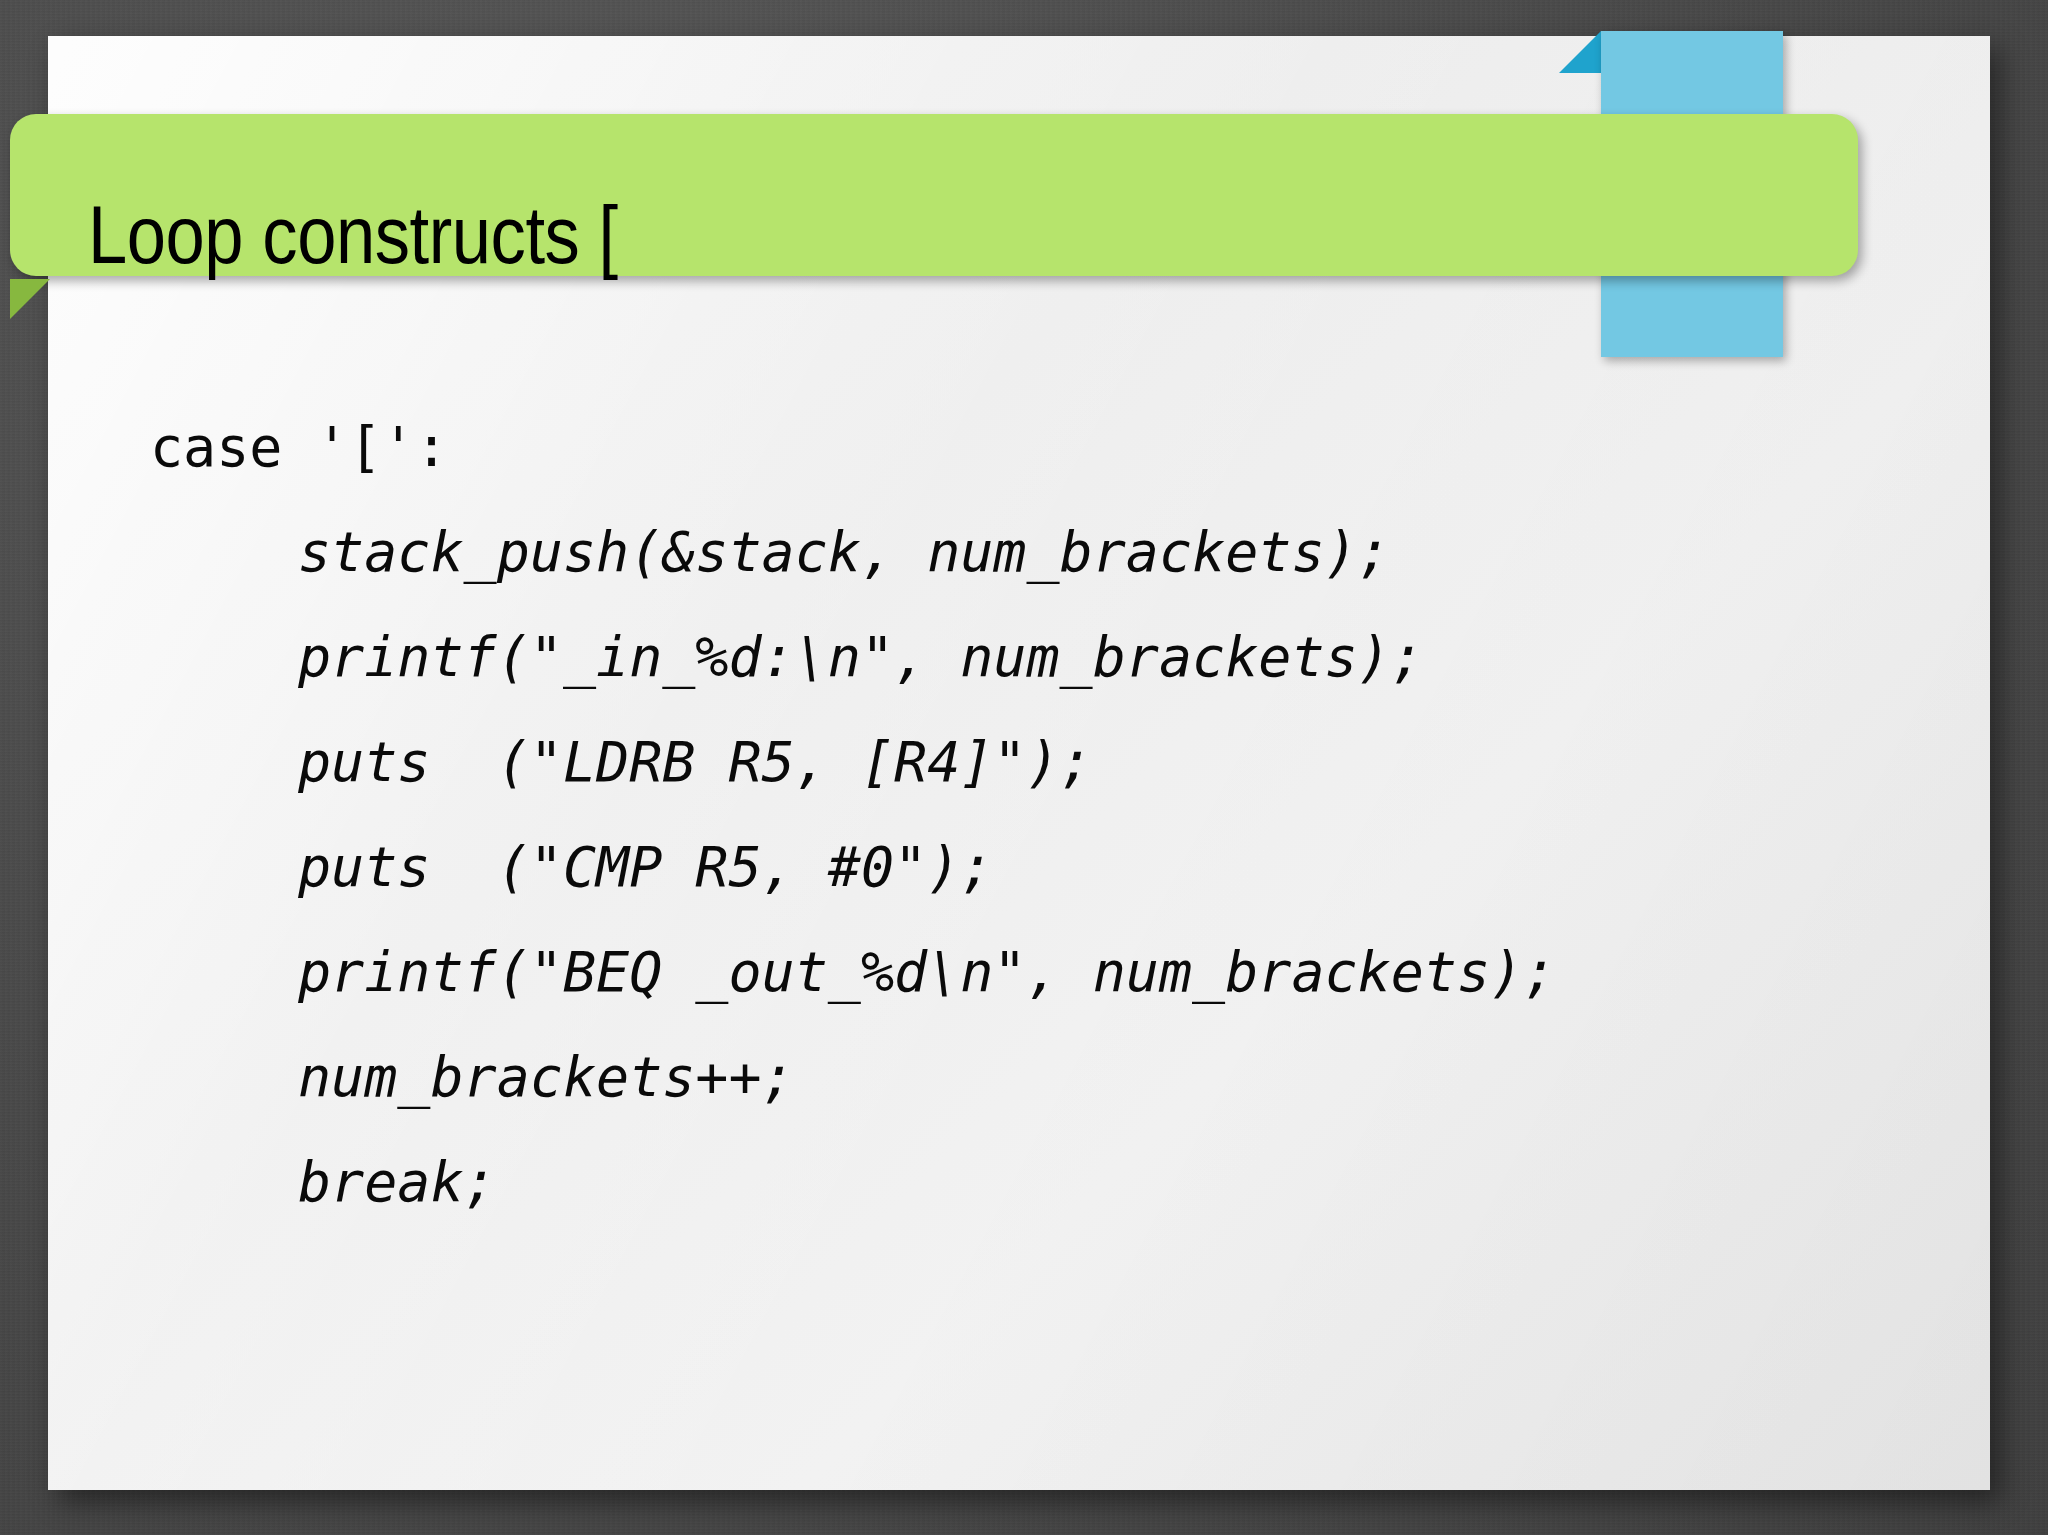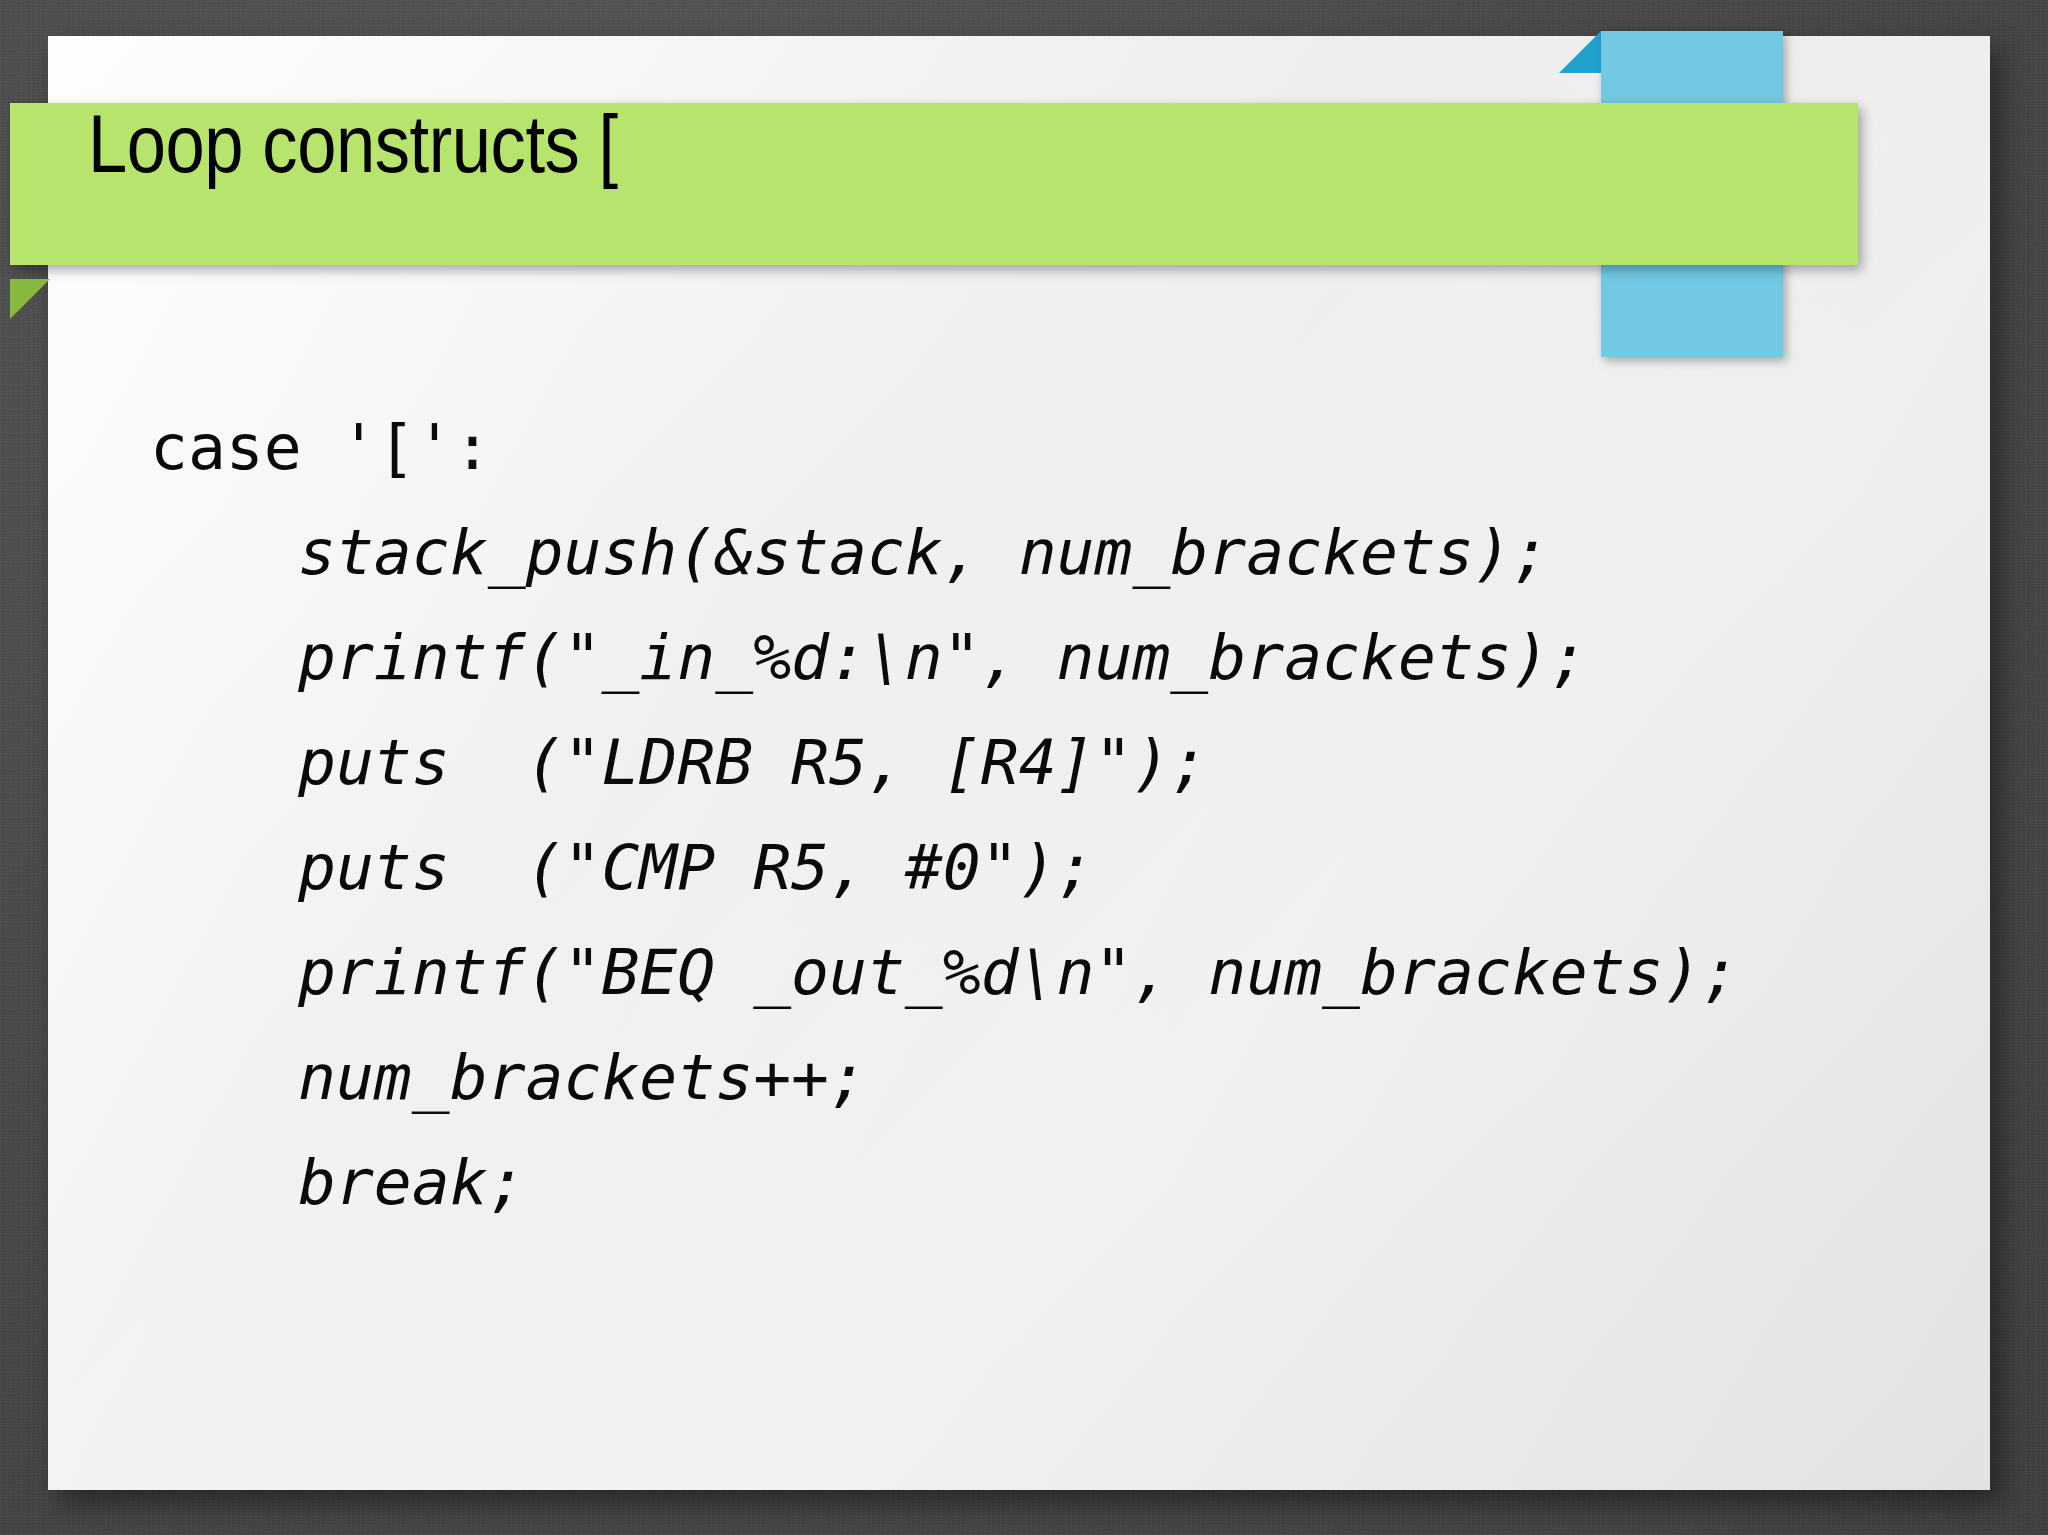--- a/index.html
+++ b/index.html
@@ -66,27 +66,28 @@
     width: 0;
     height: 0;
     border-left: 42px solid transparent;
     border-bottom: 42px solid #1fa3cd;
   }
 
   
   .green-banner {
     position: absolute;
     left: 10px;
-    top: 103px;
+    top: 114px;
     width: 1848px;
     height: 162px;
     background: #b6e46c;
     box-shadow: 4px 5px 11px rgba(0,0,0,0.33);
     display: flex;
-    align-items: flex-start;
+    align-items: flex-end;
+    border-radius: 26px;
   }
   .green-banner-fold {
     position: absolute;
     left: 10px;
     top: 279px;
     width: 0;
     height: 0;
     border-right: 40px solid transparent;
     border-top: 40px solid #87b83f;
   }
@@ -104,21 +105,21 @@
     transform-origin: left center;
   }
 
   
   .code-block {
     position: absolute;
     left: 150px;
     top: 395px;
     width: 1700px;
     font-family: "DejaVu Sans Mono", monospace;
-    font-size: 63px;
+    font-size: 55px;
     line-height: 105px;
     color: #0a0a0a;
     white-space: pre;
   }
   .code-line {
     display: block;
     white-space: pre;
   }
   .code-line.indent {
     padding-left: 148px;

